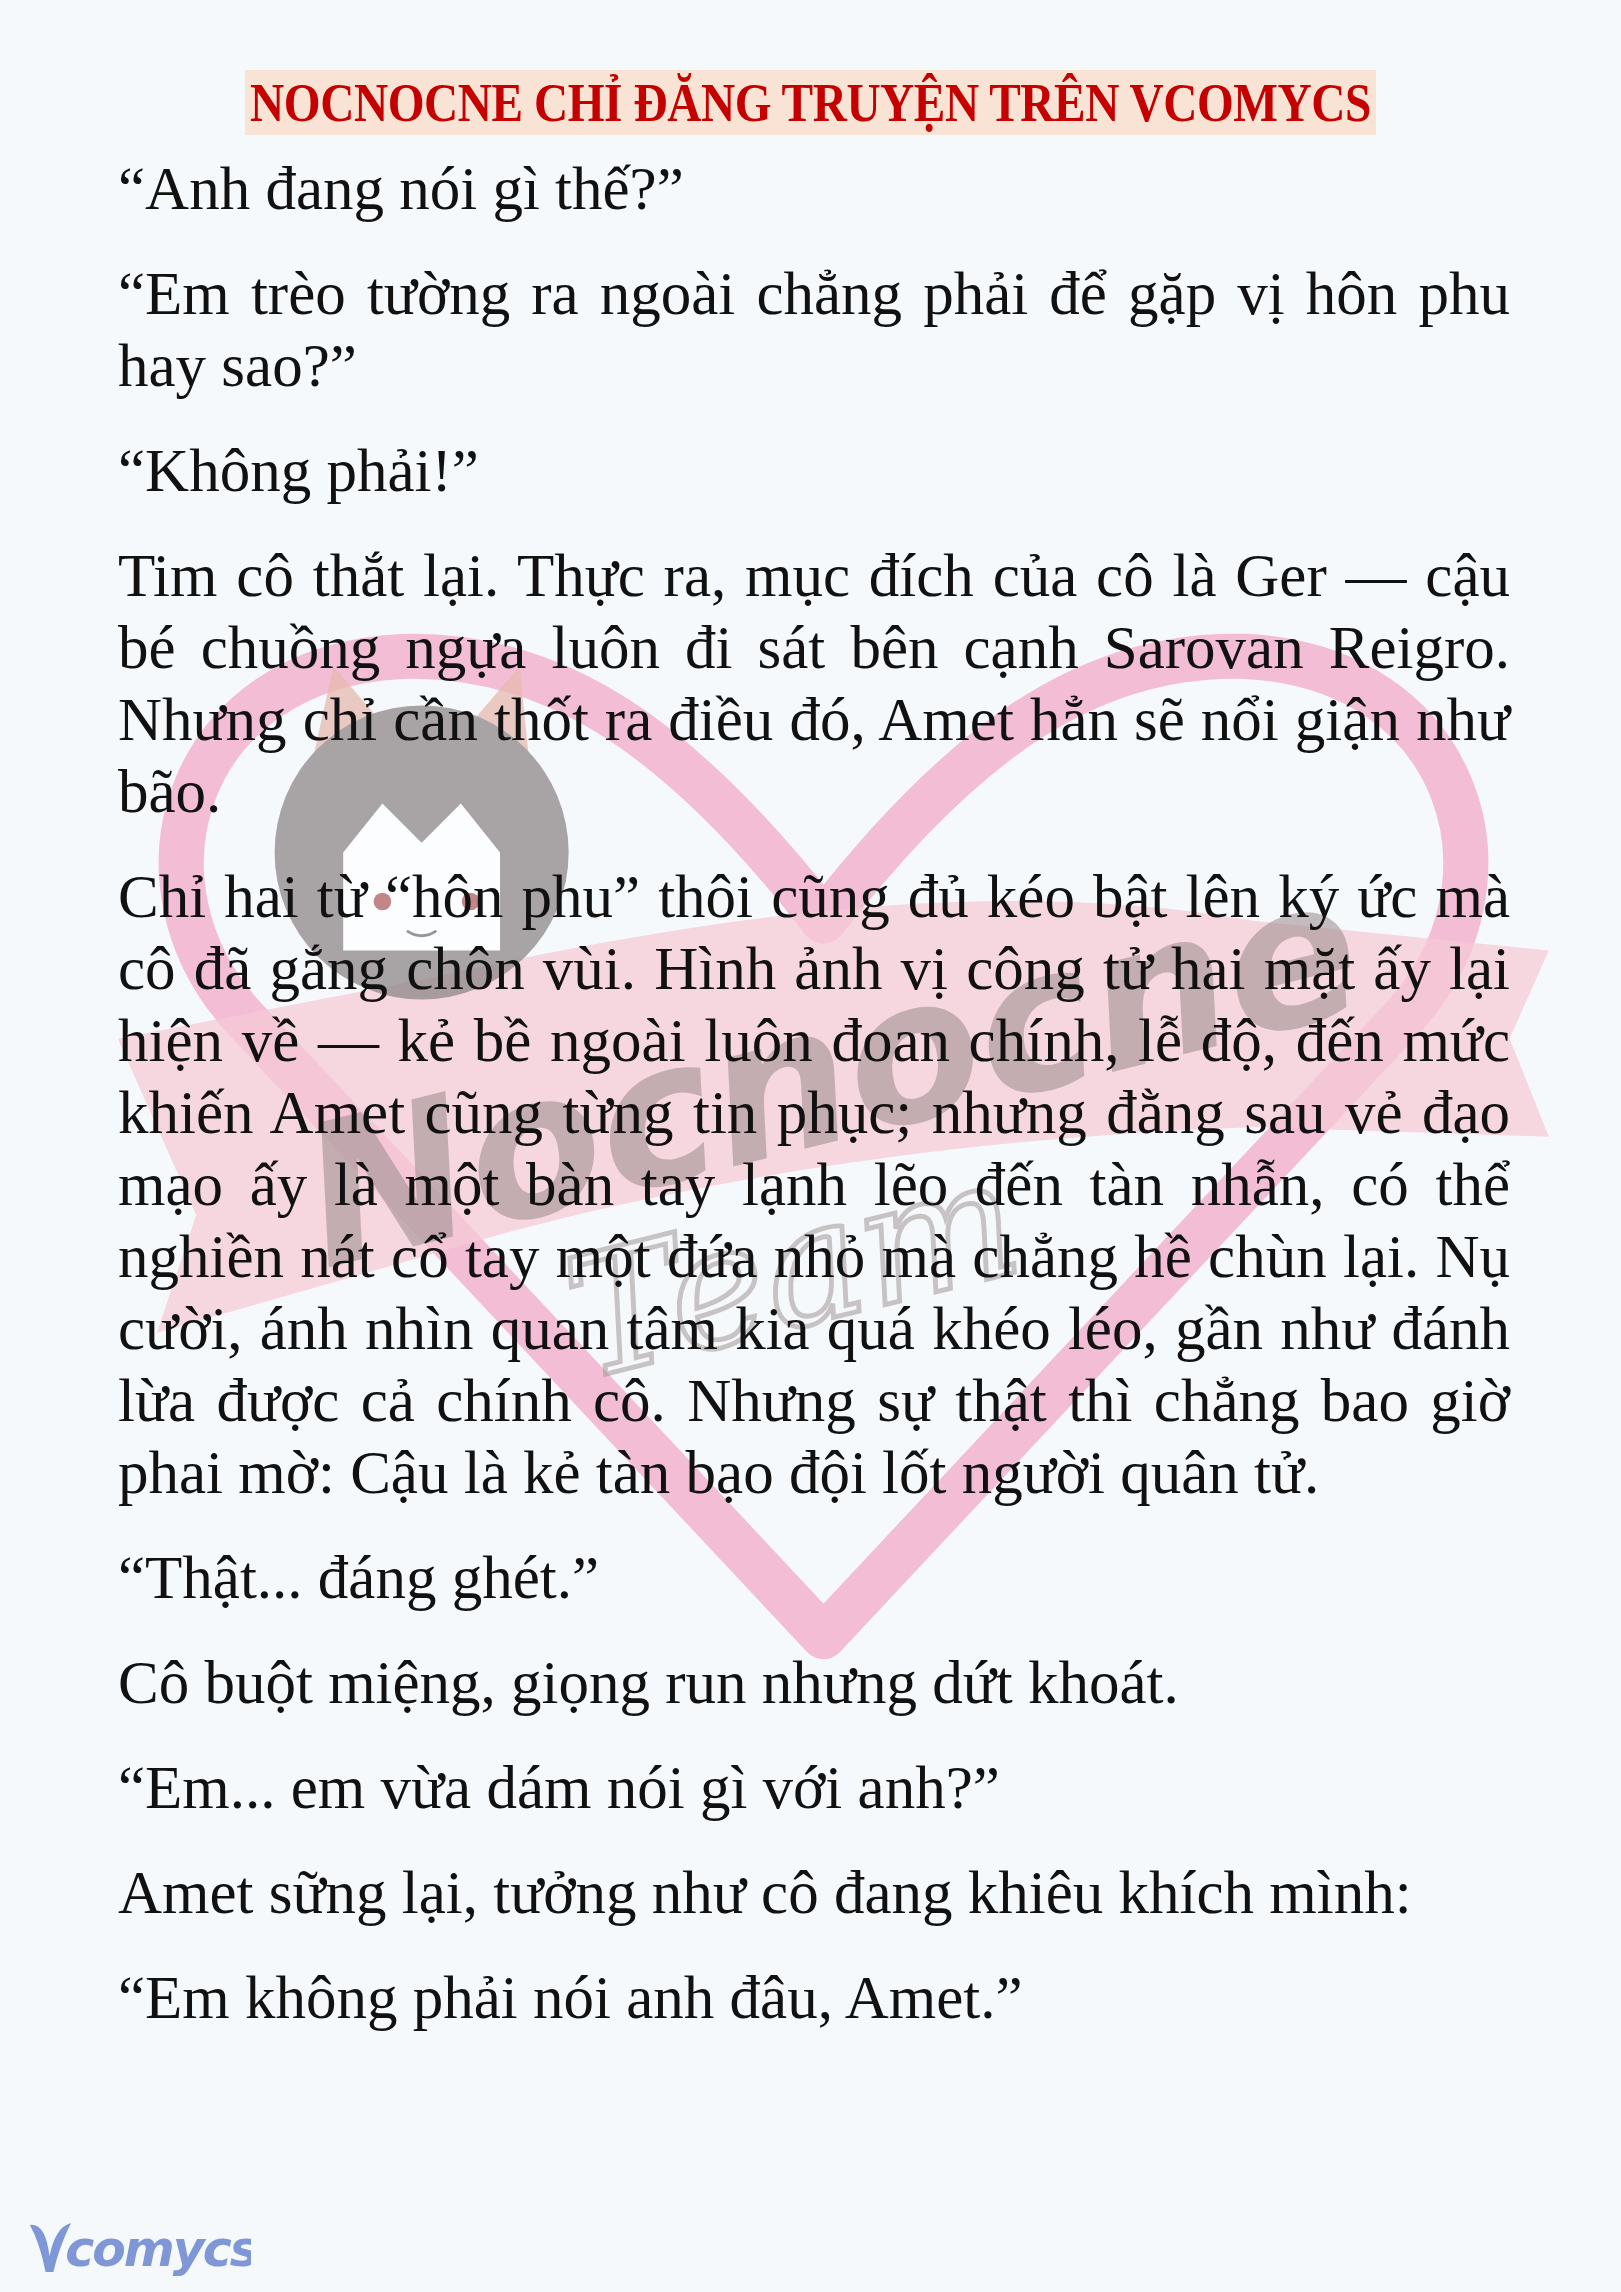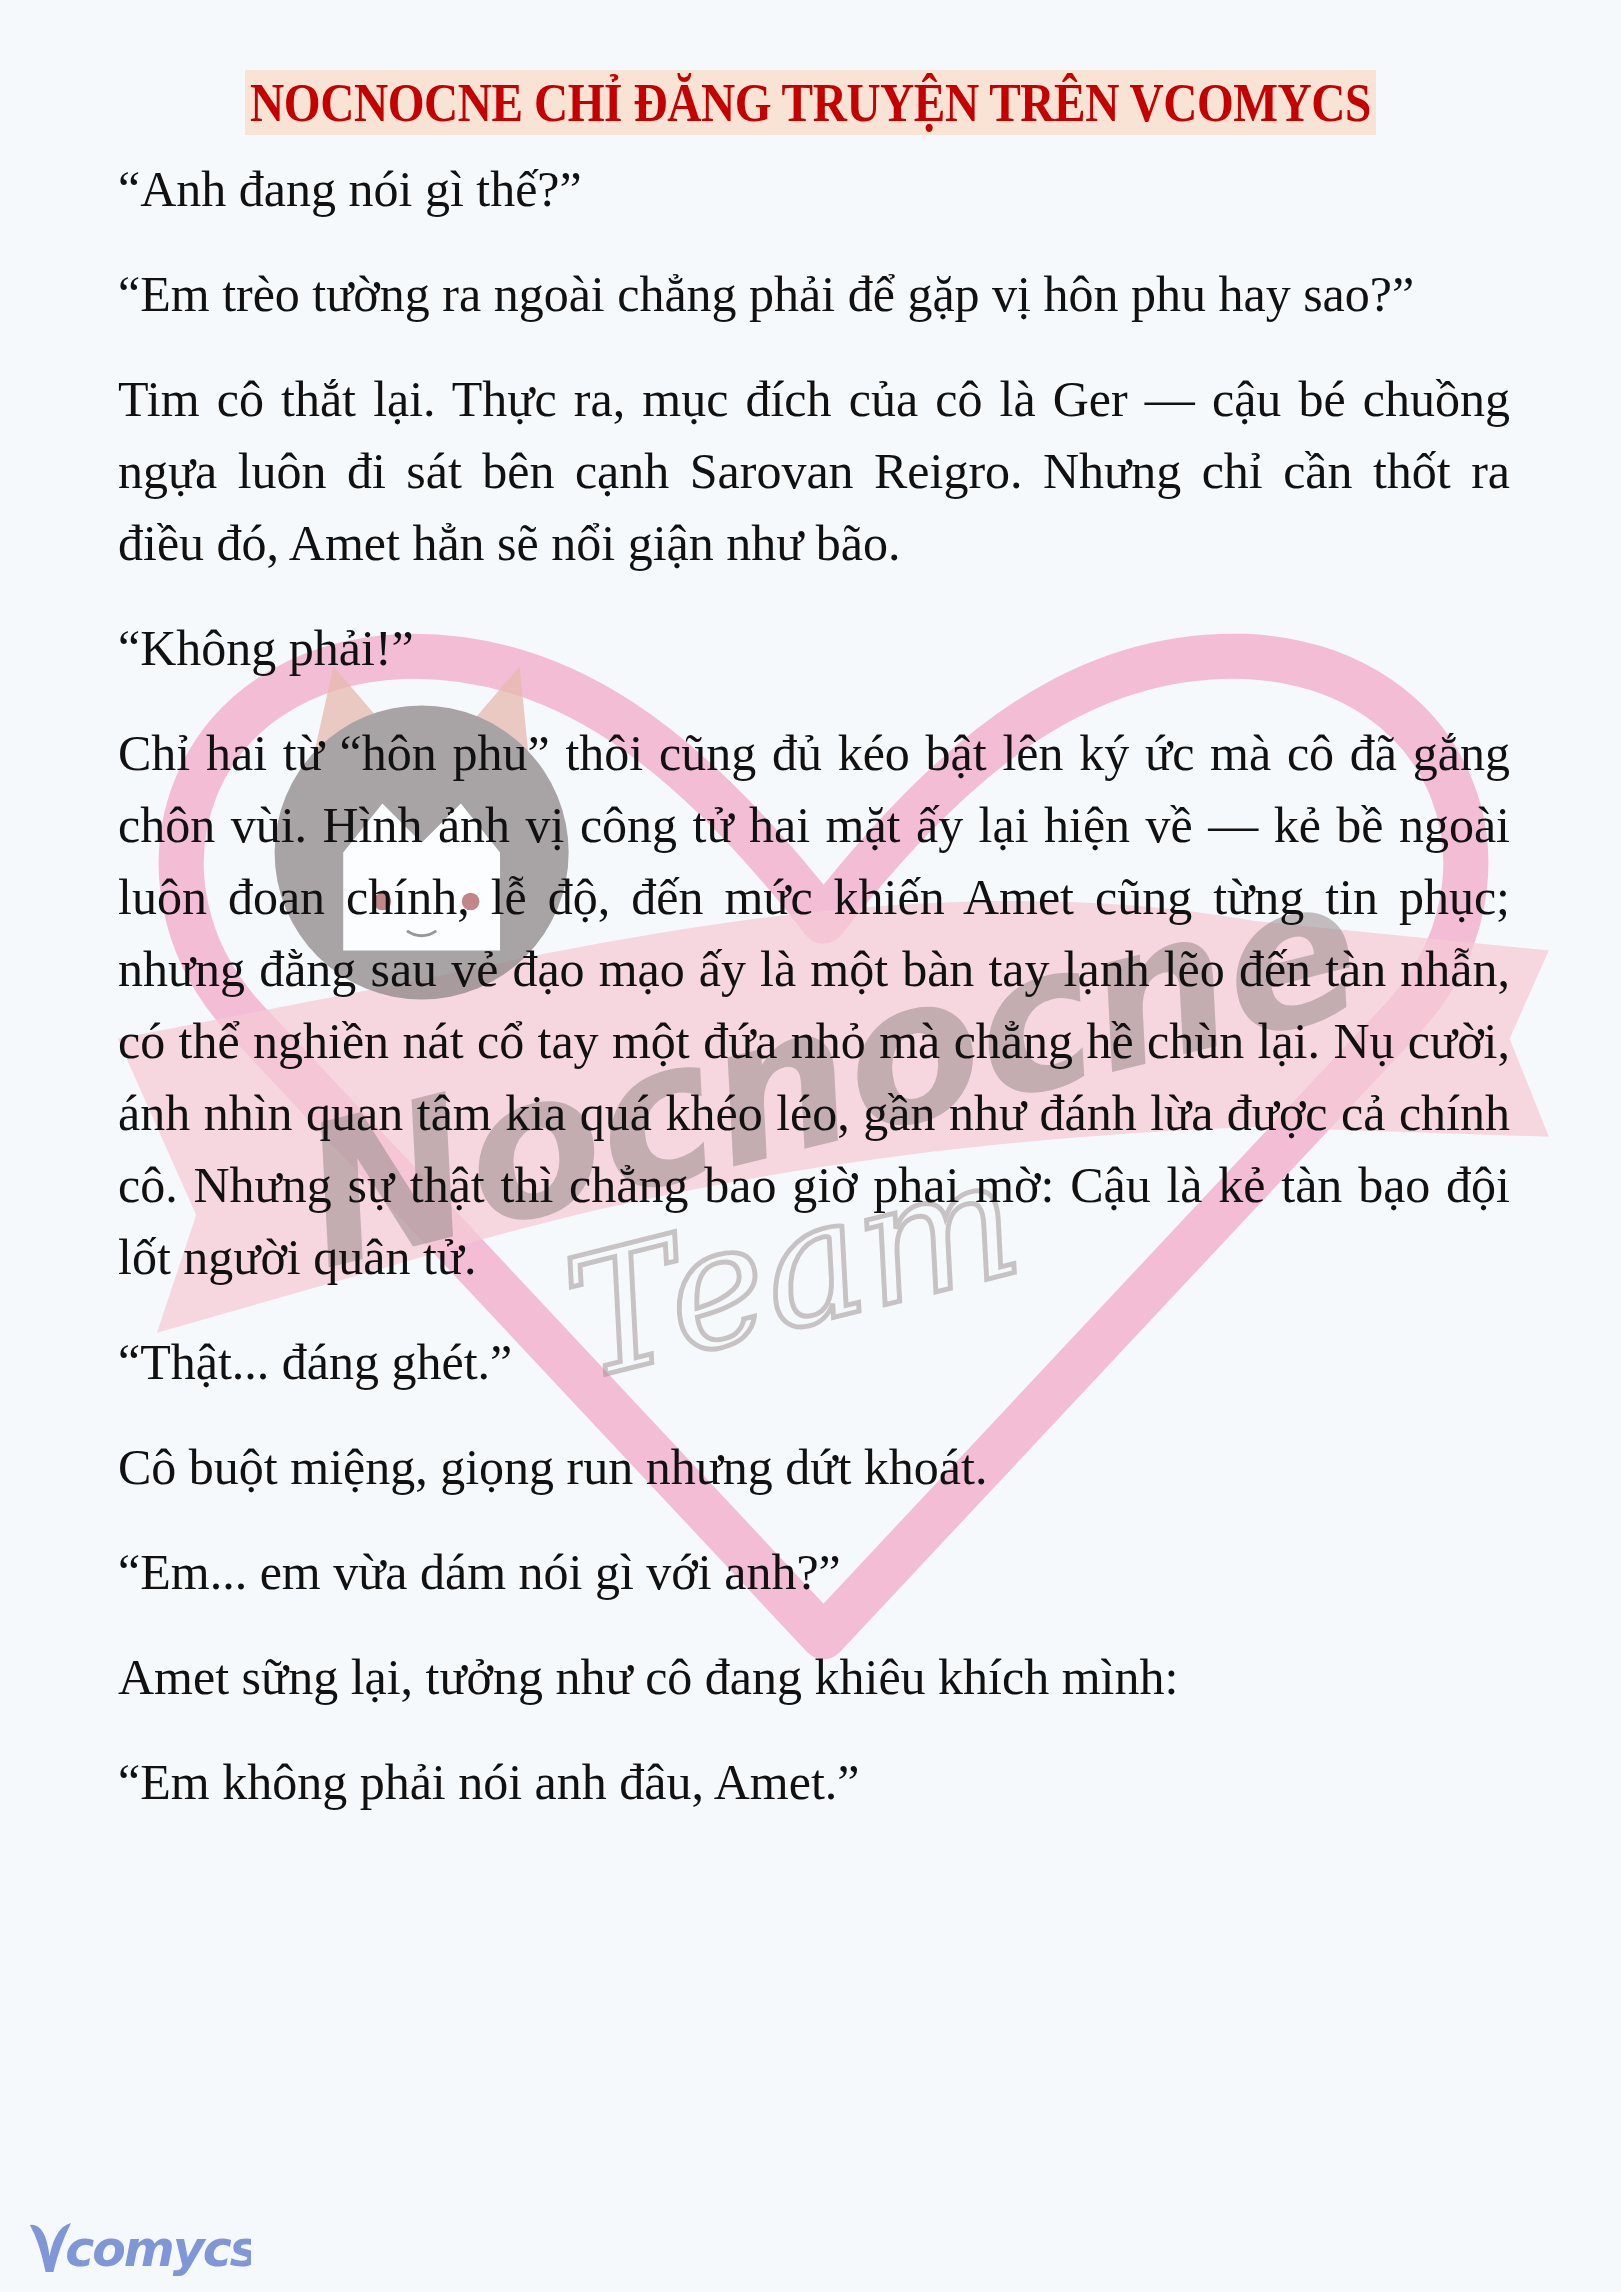--- a/index.html
+++ b/index.html
@@ -44,21 +44,21 @@
     transform: scaleX(0.86);
     transform-origin: center;
     letter-spacing: -0.5px;
     white-space: nowrap;
   }
   .body-text {
     position: relative;
     margin-left: 118px;
     width: 1392px;
     color: #111111;
-    font-size: 50px;
+    font-size: 61px;
     line-height: 72px;
   }
   .para {
     margin: 0 0 33px 0;
     text-align: justify;
     text-align-last: left;
     transform-origin: left;
   }
   .logo {
     position: absolute;
@@ -101,22 +101,22 @@
 </svg>
 
 <div class="page">
   <div class="title-wrap">
     <span class="title">NOCNOCNE CHỈ ĐĂNG TRUYỆN TRÊN VCOMYCS</span>
   </div>
 
   <div class="body-text">
     <p class="para">“Anh đang nói gì thế?”</p>
     <p class="para">“Em trèo tường ra ngoài chẳng phải để gặp vị hôn phu hay sao?”</p>
+    <p class="para">“Không phải!”</p>
     <p class="para">Tim cô thắt lại. Thực ra, mục đích của cô là Ger — cậu bé chuồng ngựa luôn đi sát bên cạnh Sarovan Reigro. Nhưng chỉ cần thốt ra điều đó, Amet hẳn sẽ nổi giận như bão.</p>
-    <p class="para">“Không phải!”</p>
     <p class="para">Chỉ hai từ “hôn phu” thôi cũng đủ kéo bật lên ký ức mà cô đã gắng chôn vùi. Hình ảnh vị công tử hai mặt ấy lại hiện về — kẻ bề ngoài luôn đoan chính, lễ độ, đến mức khiến Amet cũng từng tin phục; nhưng đằng sau vẻ đạo mạo ấy là một bàn tay lạnh lẽo đến tàn nhẫn, có thể nghiền nát cổ tay một đứa nhỏ mà chẳng hề chùn lại. Nụ cười, ánh nhìn quan tâm kia quá khéo léo, gần như đánh lừa được cả chính cô. Nhưng sự thật thì chẳng bao giờ phai mờ: Cậu là kẻ tàn bạo đội lốt người quân tử.</p>
     <p class="para">“Thật... đáng ghét.”</p>
     <p class="para">Cô buột miệng, giọng run nhưng dứt khoát.</p>
     <p class="para">“Em... em vừa dám nói gì với anh?”</p>
     <p class="para">Amet sững lại, tưởng như cô đang khiêu khích mình:</p>
     <p class="para">“Em không phải nói anh đâu, Amet.”</p>
   </div>
 </div>
 
 <svg class="logo" viewBox="0 0 230 60" xmlns="http://www.w3.org/2000/svg">

